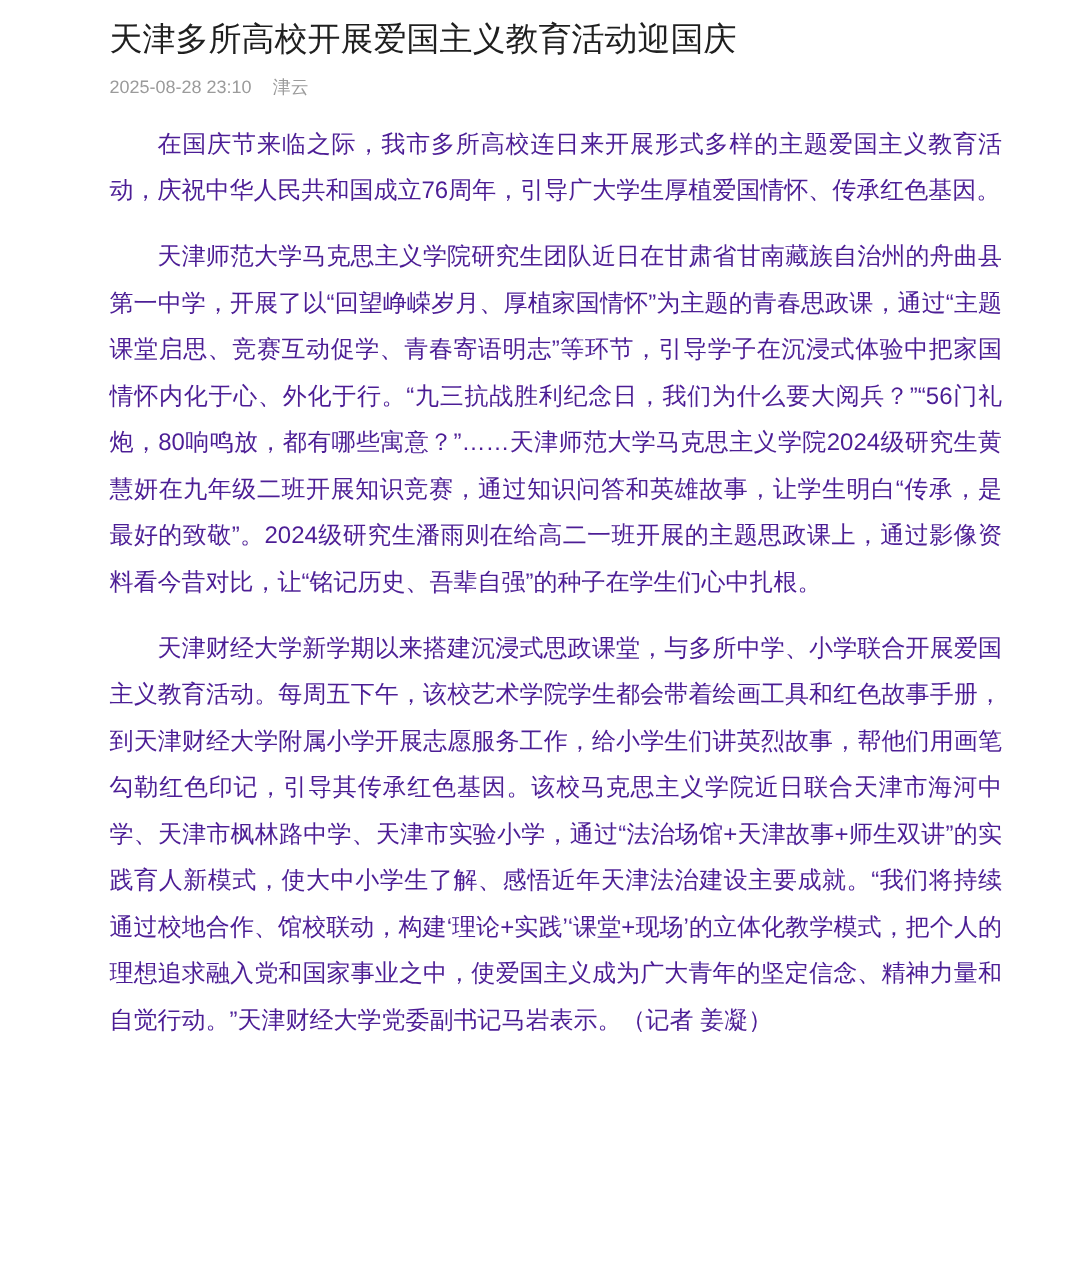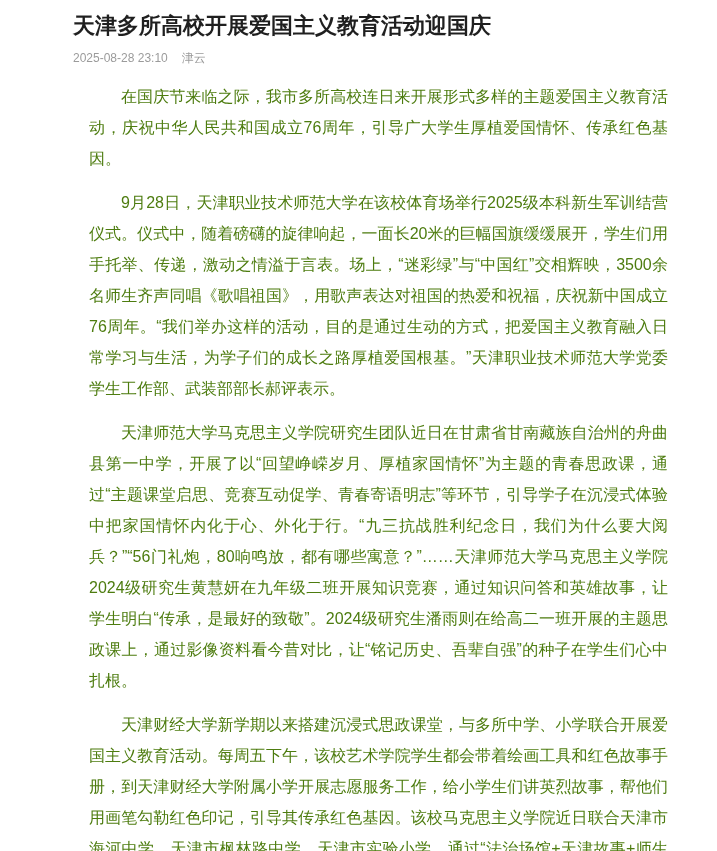--- a/index.html
+++ b/index.html
@@ -12,54 +12,53 @@
   }
   .page {
     width: 717px;
     min-height: 851px;
     box-sizing: border-box;
     background: #ffffff;
     padding: 10px 49px 18px 73px;
   }
   .article-title {
     font-size: 22px;
-    font-weight: bold;
+    font-weight: normal;
     color: #1f1f1f;
     line-height: 1.3;
     margin: 2px 0 10px 0;
   }
   .article-meta {
     font-size: 12px;
     color: #9b9b9b;
     margin: 0 0 16px 0;
     line-height: 1.2;
   }
   .article-meta .source {
     margin-left: 14px;
   }
   .article-body p {
     font-size: 16px;
-    color: #4d7c0f;
+    color: #4c1d95;
     line-height: 31px;
     text-align: justify;
     text-indent: 2em;
-    margin: 0 0 13px 16px;
+    margin: 0 0 13px 0;
   }
 </style>
 </head>
 <body>
 
 <div class="page">
 
   <h1 class="article-title">天津多所高校开展爱国主义教育活动迎国庆</h1>
 
   <div class="article-meta">
     <span>2025-08-28 23:10</span><span class="source">津云</span>
   </div>
 
   <div class="article-body">
     <p>在国庆节来临之际，我市多所高校连日来开展形式多样的主题爱国主义教育活动，庆祝中华人民共和国成立76周年，引导广大学生厚植爱国情怀、传承红色基因。</p>
-    <p>9月28日，天津职业技术师范大学在该校体育场举行2025级本科新生军训结营仪式。仪式中，随着磅礴的旋律响起，一面长20米的巨幅国旗缓缓展开，学生们用手托举、传递，激动之情溢于言表。场上，“迷彩绿”与“中国红”交相辉映，3500余名师生齐声同唱《歌唱祖国》，用歌声表达对祖国的热爱和祝福，庆祝新中国成立76周年。“我们举办这样的活动，目的是通过生动的方式，把爱国主义教育融入日常学习与生活，为学子们的成长之路厚植爱国根基。”天津职业技术师范大学党委学生工作部、武装部部长郝评表示。</p>
     <p>天津师范大学马克思主义学院研究生团队近日在甘肃省甘南藏族自治州的舟曲县第一中学，开展了以“回望峥嵘岁月、厚植家国情怀”为主题的青春思政课，通过“主题课堂启思、竞赛互动促学、青春寄语明志”等环节，引导学子在沉浸式体验中把家国情怀内化于心、外化于行。“九三抗战胜利纪念日，我们为什么要大阅兵？”“56门礼炮，80响鸣放，都有哪些寓意？”……天津师范大学马克思主义学院2024级研究生黄慧妍在九年级二班开展知识竞赛，通过知识问答和英雄故事，让学生明白“传承，是最好的致敬”。2024级研究生潘雨则在给高二一班开展的主题思政课上，通过影像资料看今昔对比，让“铭记历史、吾辈自强”的种子在学生们心中扎根。</p>
     <p>天津财经大学新学期以来搭建沉浸式思政课堂，与多所中学、小学联合开展爱国主义教育活动。每周五下午，该校艺术学院学生都会带着绘画工具和红色故事手册，到天津财经大学附属小学开展志愿服务工作，给小学生们讲英烈故事，帮他们用画笔勾勒红色印记，引导其传承红色基因。该校马克思主义学院近日联合天津市海河中学、天津市枫林路中学、天津市实验小学，通过“法治场馆+天津故事+师生双讲”的实践育人新模式，使大中小学生了解、感悟近年天津法治建设主要成就。“我们将持续通过校地合作、馆校联动，构建‘理论+实践’‘课堂+现场’的立体化教学模式，把个人的理想追求融入党和国家事业之中，使爱国主义成为广大青年的坚定信念、精神力量和自觉行动。”天津财经大学党委副书记马岩表示。（记者 姜凝）</p>
   </div>
 
 </div>
 
 </body></html>

